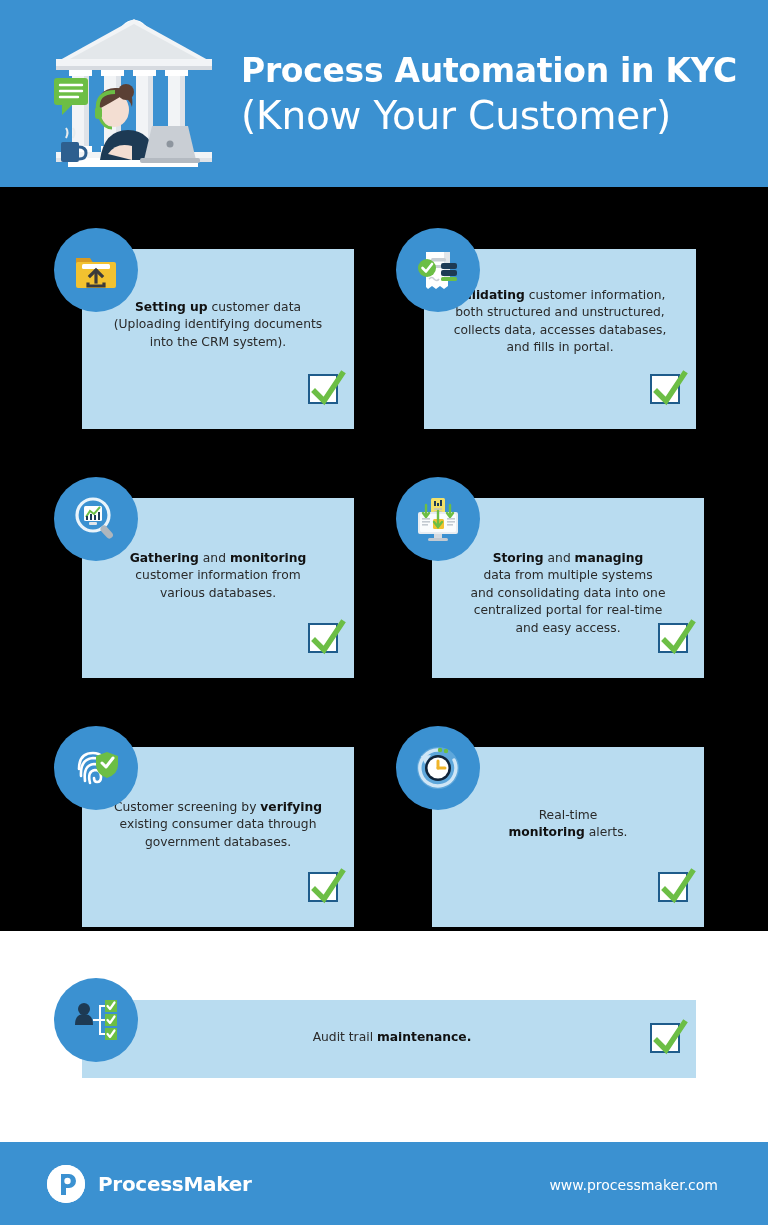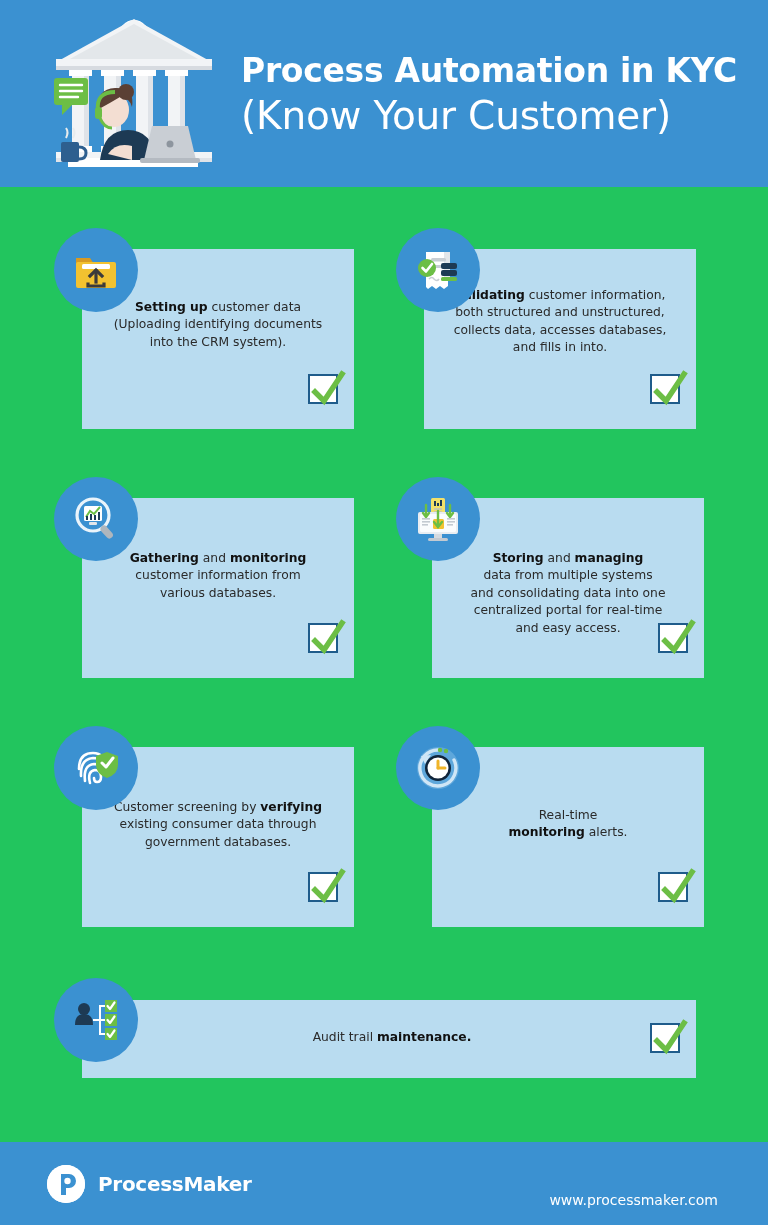--- a/index.html
+++ b/index.html
@@ -2,21 +2,21 @@
 <html><head>
 <meta charset="utf-8">
 <style>
   * { box-sizing: border-box; margin: 0; padding: 0; }
   html, body {
     width: 768px; height: 1225px;
     background: #ffffff;
     font-family: "DejaVu Sans", "Liberation Sans", sans-serif;
     overflow: hidden;
   }
-  .page { position: relative; width: 768px; height: 1225px; background:#22c55e; }
+  .page { position: relative; width: 768px; height: 931px; background:#000000; }
 
   
   .header {
     position: absolute; left: 0; top: 0; width: 768px; height: 187px;
     background: #3b91d1;
     display: flex; align-items: center;
   }
   .header-illus {
     position: absolute; left: 48px; top: 14px; width: 172px; height: 160px;
   }
@@ -82,21 +82,21 @@
   .footer-logo-mark {
     width: 38px; height: 38px; border-radius: 50%;
     background: #ffffff; position: relative;
     display:flex; align-items:center; justify-content:center;
   }
   .footer-logo-text {
     color:#fff; font-size:20px; font-weight:700; letter-spacing:-0.3px;
     font-family:"DejaVu Sans","Liberation Sans",sans-serif;
   }
   .footer-url {
-    position:absolute; right:50px; top:50px;
+    position:absolute; right:50px; top:35px;
     color:#ffffff; font-size:14px;
     font-family:"DejaVu Sans","Liberation Sans",sans-serif;
   }
 </style>
 </head>
 <body>
 
 <div class="page">
 
   <div class="header">
@@ -201,21 +201,21 @@
           <polyline points="16,38 16,40 32,40 32,38"></polyline>
         </g>
       </svg>
     </div>
 
     <div class="card" style="left:424px; top:62px; width:272px; height:180px;">
       <div class="card-text" style="left:8px; top:38px; width:256px;">
         <span><b>Validating</b><span> customer information,</span></span><br>
         <span>both structured and unstructured,</span><br>
         <span>collects data, accesses databases,</span><br>
-        <span>and fills in into.</span>
+        <span>and fills in portal.</span>
       </div>
       <div class="checkbox" style="left:226px; top:125px;">
         <svg width="42" height="42" viewBox="0 0 42 42">
           <polyline points="9,24 18,33 36,6" fill="none" stroke="#6cbe45" stroke-width="5.5" stroke-linecap="square"></polyline>
         </svg>
       </div>
     </div>
     <div class="icon-bubble" style="left:396px; top:41px;">
       <svg width="48" height="48" viewBox="0 0 48 48">
         <path d="M12 6 h22 v34 l-4 3 l-4-3 l-4 3 l-4-3 l-4 3 l-2-2z" fill="#ffffff"></path>

